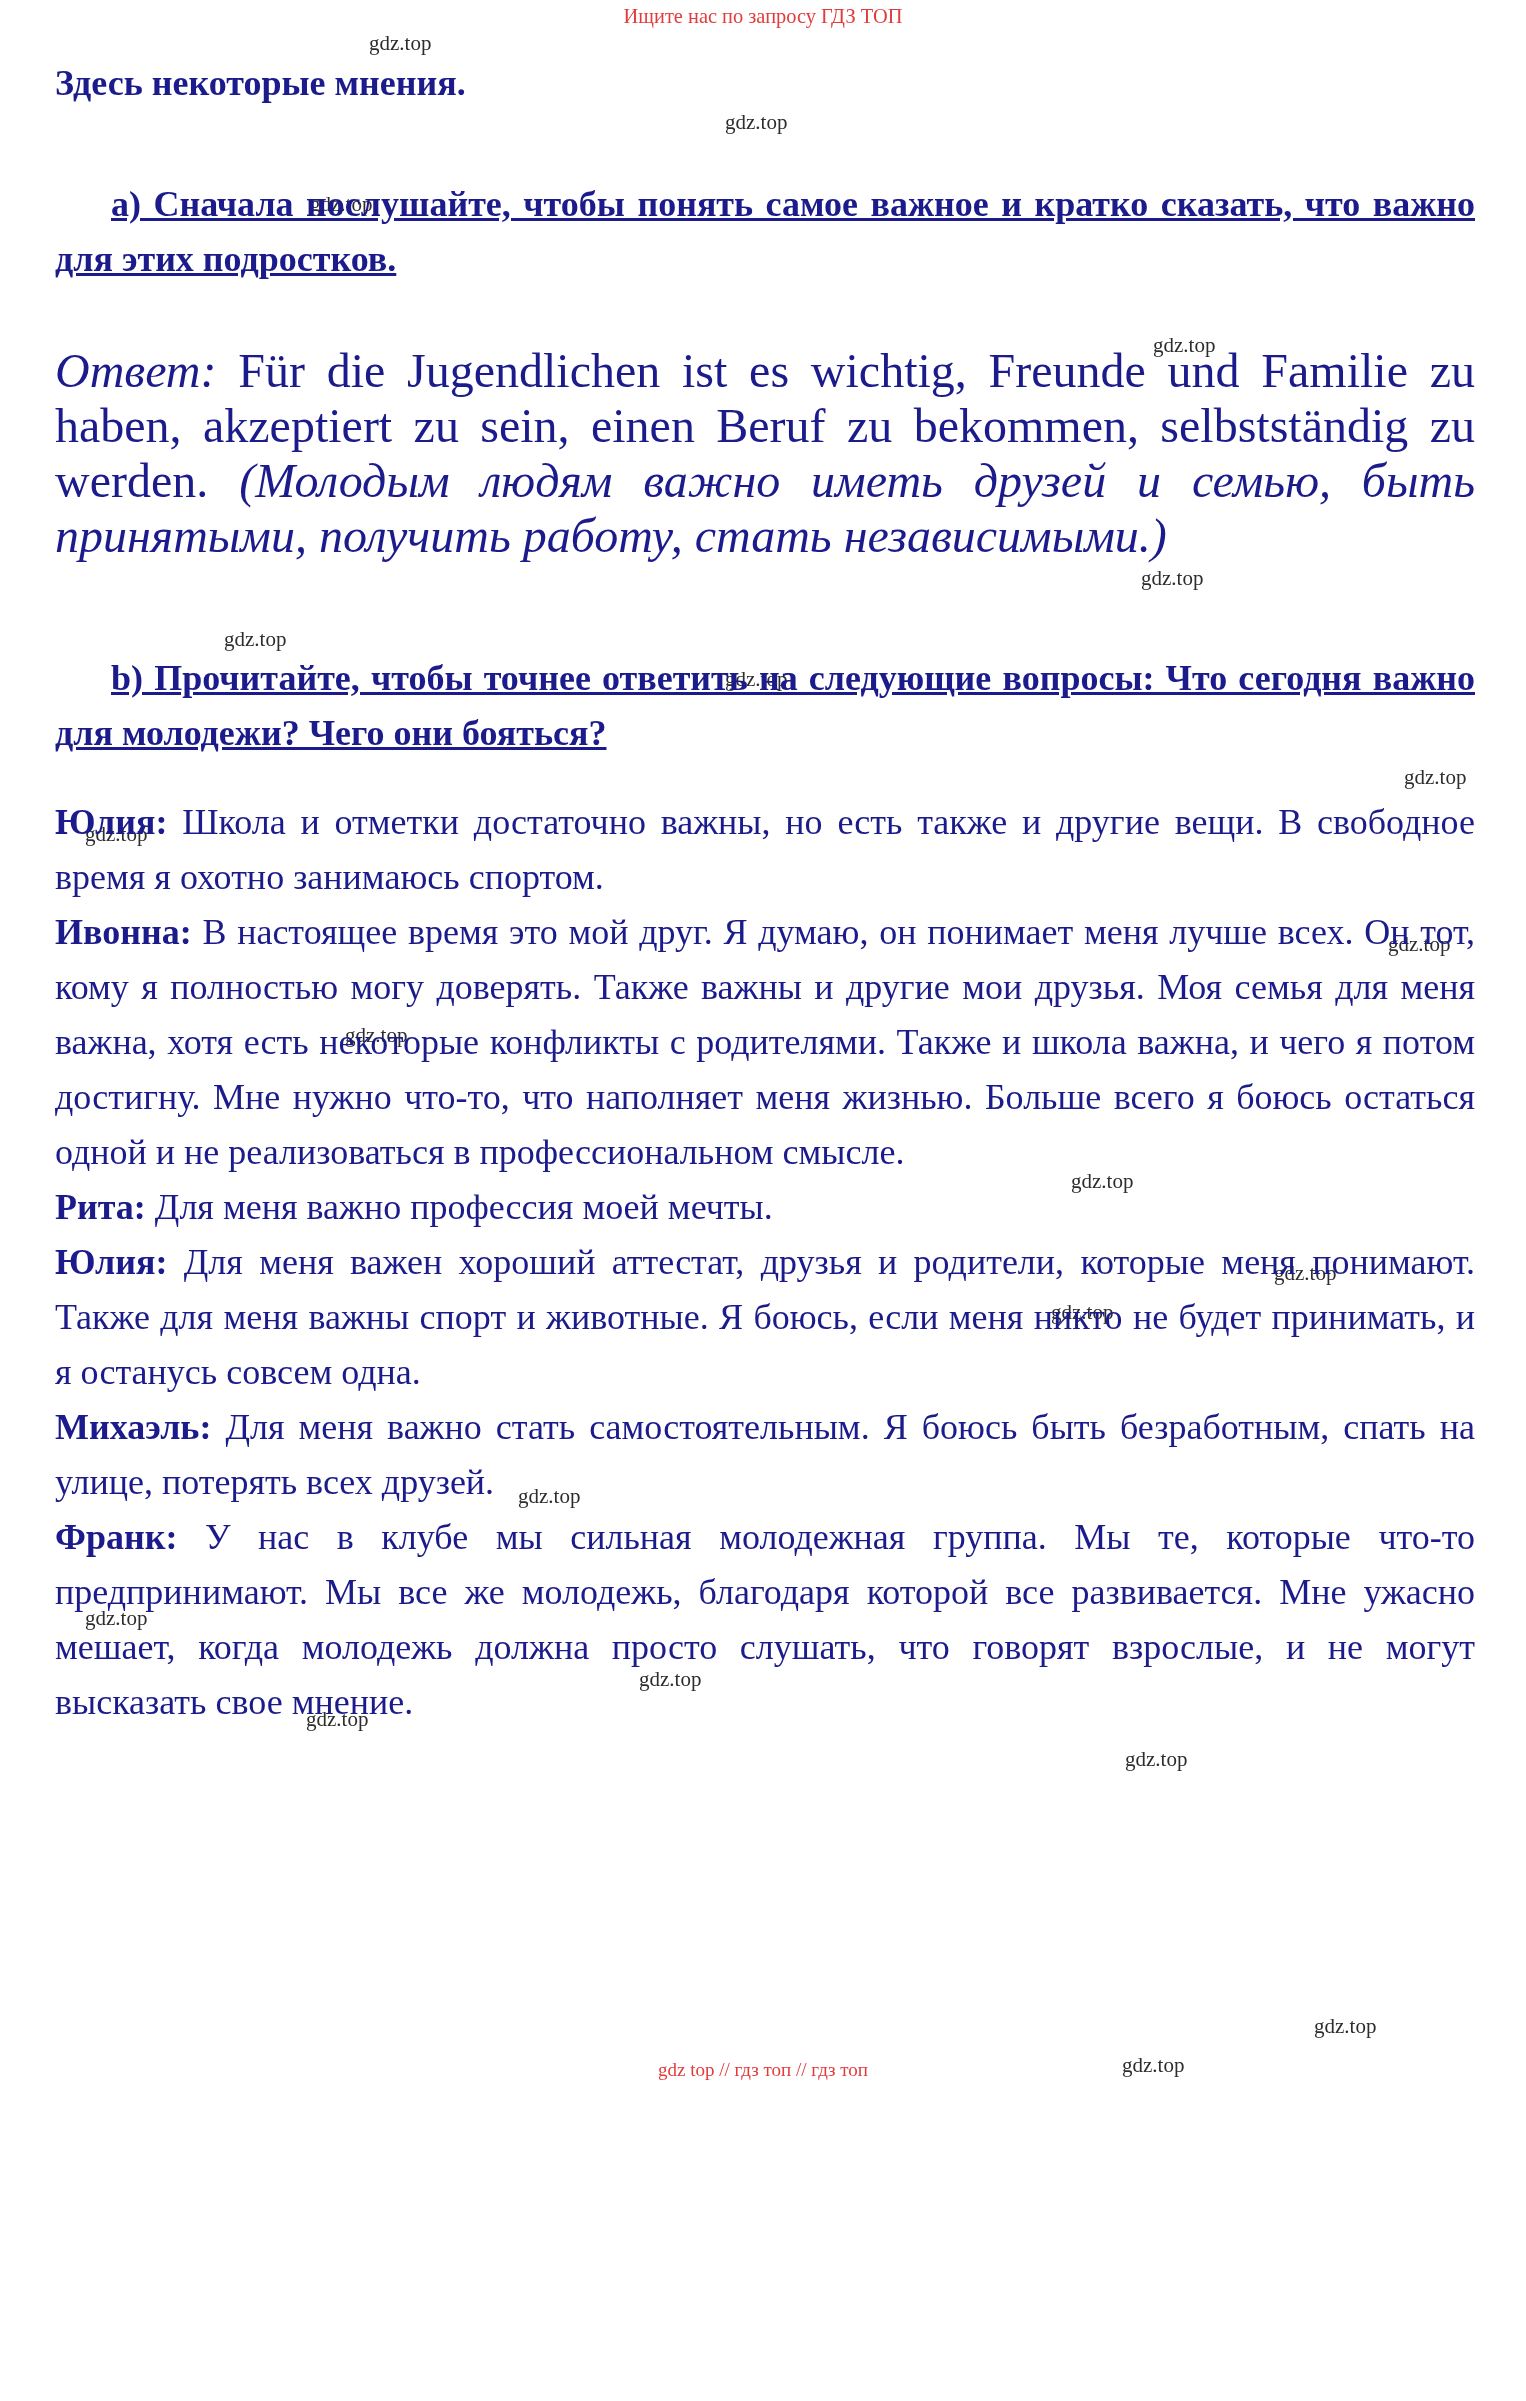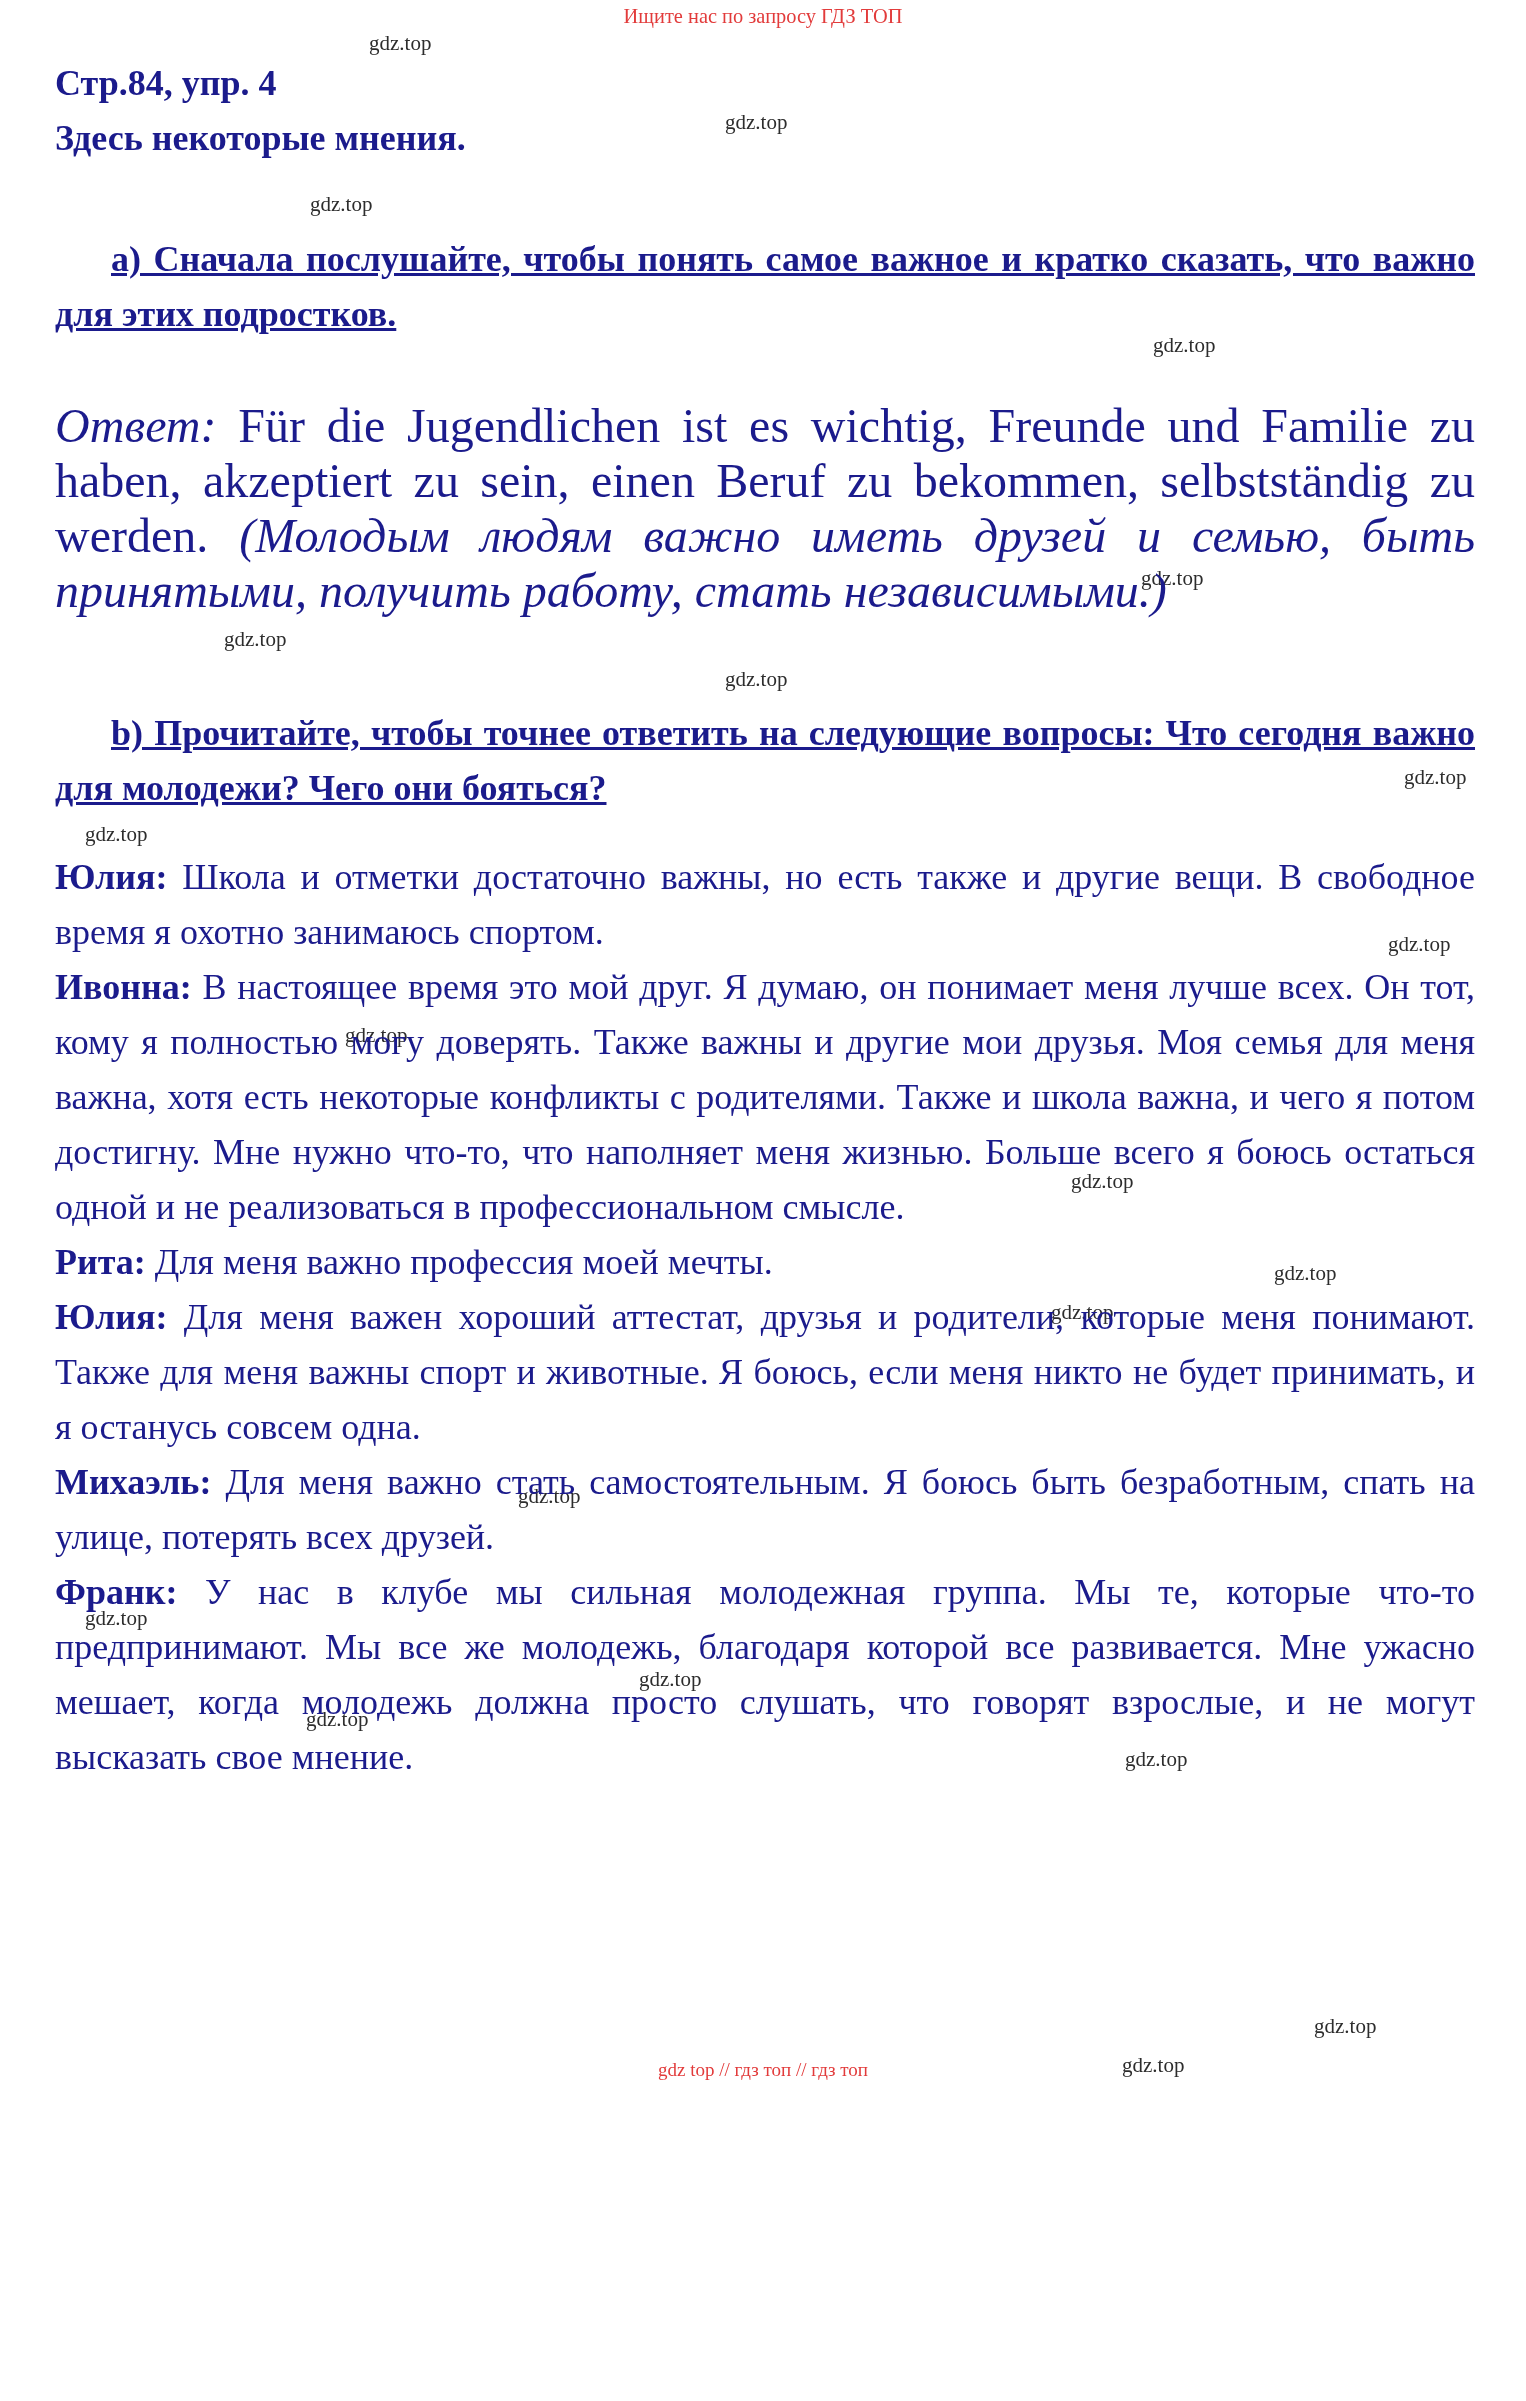--- a/index.html
+++ b/index.html
@@ -101,21 +101,20 @@
   <span class="wm" style="left:306px;top:1707px">gdz.top</span>
   <span class="wm" style="left:1125px;top:1747px">gdz.top</span>
   <span class="wm" style="left:1314px;top:2014px">gdz.top</span>
   <span class="wm" style="left:1122px;top:2053px">gdz.top</span>
   <span class="wm" style="left:1143px;top:2249px">gdz.top</span>
   <span class="wm" style="left:668px;top:2317px">gdz.top</span>
   <span class="wm" style="left:315px;top:2358px">gdz.top</span>
 
   <div class="content">
 
-    <p class="h">Стр.84, упр. 4</p>
     <p class="h">Здесь некоторые мнения.</p>
 
     <p class="task task-a">a) Сначала послушайте, чтобы понять самое важное и кратко сказать, что важно для этих подростков.</p>
 
     <p class="answer">
       <i class="lbl">Ответ:</i>
       <span>Für die Jugendlichen ist es wichtig, Freunde und Familie zu haben, akzeptiert zu sein, einen Beruf zu bekommen, selbstständig zu werden.</span>
       <i class="trans">(Молодым людям важно иметь друзей и семью, быть принятыми, получить работу, стать независимыми.)</i>
     </p>
 

